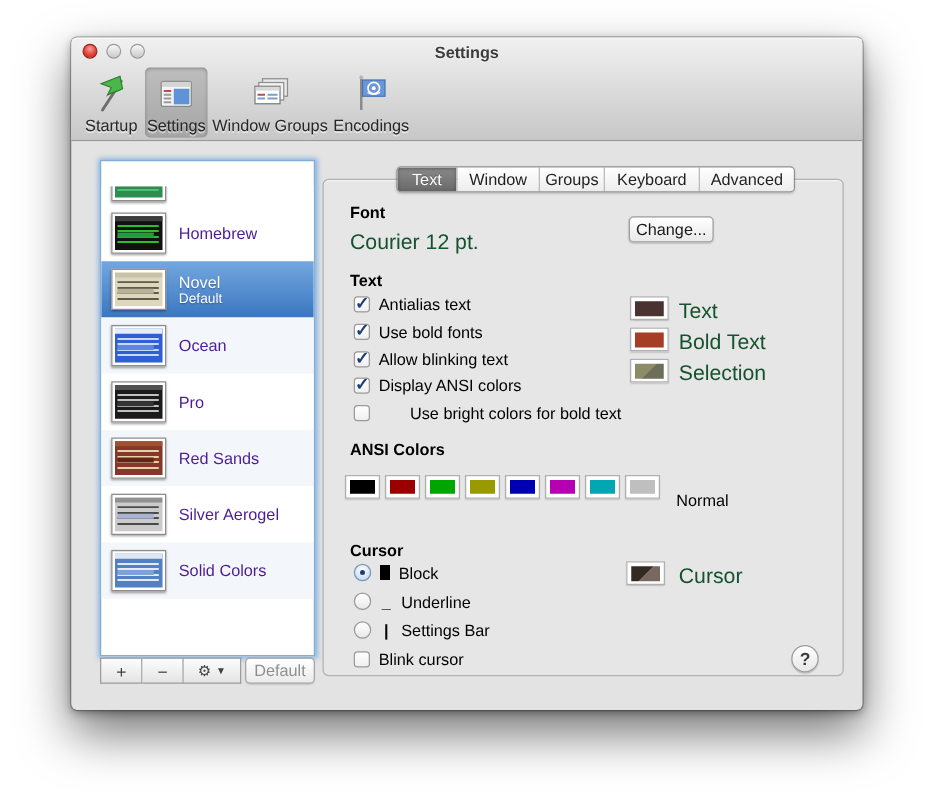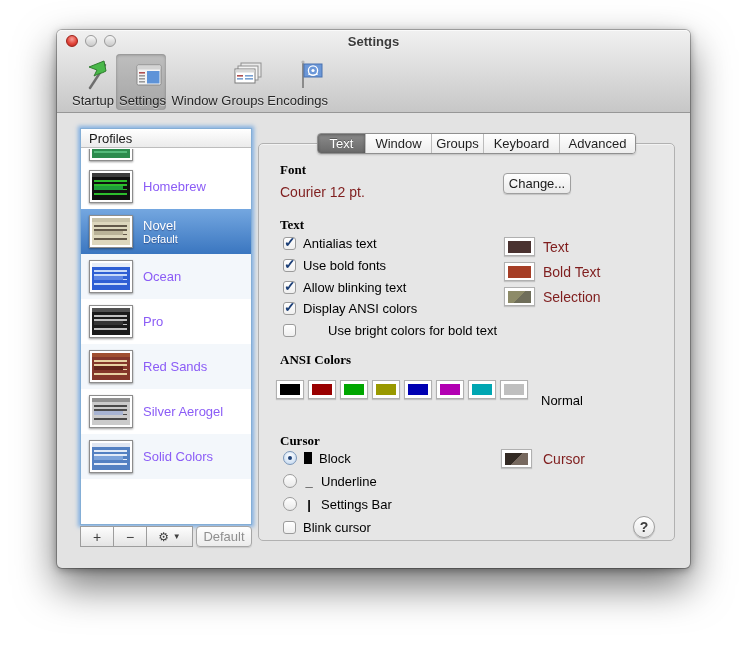--- a/index.html
+++ b/index.html
@@ -12,35 +12,35 @@
     background:linear-gradient(#f1f1f1,#c7c7c7);border-bottom:1px solid #979797;
     box-shadow:inset 0 1px 0 rgba(255,255,255,.65);}
   .titlebar{position:absolute;left:0;top:0;right:0;height:22px;text-align:center;
     font-size:13px;font-weight:bold;color:#3c3c3c;line-height:23px;text-shadow:0 1px 0 rgba(255,255,255,.6);}
   .lights{position:absolute;left:9px;top:5px;display:flex;gap:7px;}
   .light{width:12px;height:12px;border-radius:50%;}
   .light.red{background:radial-gradient(circle at 50% 32%,#f7a09a,#e2453a 55%,#b3271f);border:1px solid #9c2018;}
   .light.grey{background:linear-gradient(#f8f8f8,#c9c9c9);border:1px solid #9a9a9a;}
   .toolbar{position:absolute;left:6px;top:24px;height:57px;display:flex;}
   .tb-item{position:absolute;top:0;height:56px;border-radius:4px;display:flex;flex-direction:column;
-    align-items:flex-end;justify-content:flex-end;padding-bottom:2px;cursor:default;}
+    align-items:center;justify-content:flex-end;padding-bottom:2px;cursor:default;}
   .tb-item.selected{background:rgba(0,0,0,.17);box-shadow:inset 0 1px 3px rgba(0,0,0,.28);}
   .tb-icon{height:36px;display:flex;align-items:center;justify-content:center;}
   .tb-label{font-size:13px;color:#262626;text-shadow:0 1px 0 rgba(255,255,255,.5);white-space:nowrap;}
   
   .sidebar{position:absolute;left:23px;top:98px;width:172px;height:397px;background:#fff;
     border:1px solid #84aed6;box-shadow:0 0 4px 2px rgba(100,160,225,.75);}
   .sb-header{height:19px;background:linear-gradient(#ffffff,#ebebeb);border-bottom:1px solid #bdbdbd;
     font-size:13px;color:#161616;padding-left:8px;line-height:19px;}
   .sb-list{position:absolute;left:0;top:20px;right:0;bottom:0;overflow:hidden;}
   .p-row{display:flex;align-items:center;gap:10px;padding-left:8px;height:45px;background:#fff;position:relative;}
   .p-row.alt{background:#f3f7fb;}
   .p-row.selected{background:linear-gradient(#74a7e0,#3a76c0);}
   .p-row.partial{height:15px;overflow:hidden;align-items:flex-start;}
-  .p-name{font-size:13px;color:#8b5cf6;line-height:15px;}
+  .p-name{font-size:13px;color:#4c1d95;line-height:15px;}
   .p-sub{font-size:11px;line-height:13px;}
   .p-row.selected .p-name,.p-row.selected .p-sub{color:#fff;text-shadow:0 1px 1px rgba(0,0,60,.35);}
   .thumb{flex:none;width:44px;height:33px;background:#fff;border:1px solid #8d8d8d;padding:2px;
     box-shadow:0 1px 2px rgba(0,0,0,.4);position:relative;}
   .t-screen{position:absolute;left:2px;top:2px;right:2px;bottom:2px;overflow:hidden;}
   .t-tb{position:absolute;left:0;top:0;right:0;height:4px;}
   .t-lines{position:absolute;left:2px;right:3px;top:7px;bottom:3px;
     background:repeating-linear-gradient(to bottom,var(--line) 0 1.6px,transparent 1.6px 4.4px);opacity:.95;}
   .t-band{position:absolute;left:2px;right:7px;top:13px;height:3.5px;background:var(--band);}
   .partial .thumb{margin-top:-21px;}
@@ -56,22 +56,22 @@
   .groupbox{position:absolute;left:201px;top:113px;width:417px;height:398px;border:1px solid #b1b1b1;
     border-radius:5px;background:#e6e6e6;box-shadow:inset 0 1px 0 rgba(255,255,255,.5);}
   .tabs{position:absolute;left:260px;top:103px;height:21px;display:flex;border:1px solid #8f8f8f;
     border-radius:4px;overflow:hidden;box-shadow:0 1px 2px rgba(0,0,0,.18);}
   .tab{height:100%;font-size:13px;color:#1f1f1f;text-align:center;line-height:19px;
     background:linear-gradient(#ffffff,#ededed);border-left:1px solid #bcbcbc;cursor:default;}
   .tab:first-child{border-left:none;}
   .tab.selected{background:linear-gradient(#8b8b8b,#696969);color:#fff;
     box-shadow:inset 0 1px 3px rgba(0,0,0,.35);text-shadow:0 -1px 0 rgba(0,0,0,.3);}
   
-  .h{position:absolute;font-size:13px;font-weight:bold;color:#000;font-family:Liberation Serif, serif;}
-  .txt{position:absolute;font-size:14px;color:#7f1d1d;}
+  .h{position:absolute;font-size:13px;font-weight:bold;color:#000;}
+  .txt{position:absolute;font-size:17px;color:#14532d;}
   .push-btn{position:absolute;height:21px;border-radius:4px;border:1px solid #9f9f9f;
     background:linear-gradient(#ffffff,#e9e9e9);font-size:13px;color:#1a1a1a;text-align:center;
     line-height:19px;box-shadow:0 1px 1px rgba(0,0,0,.15);}
   .cb-row,.rd-row{position:absolute;display:flex;align-items:center;gap:7px;height:16px;}
   .cb{flex:none;width:13px;height:13px;border:1px solid #9b9b9b;border-radius:3px;
     background:linear-gradient(#ffffff,#efefef);position:relative;box-shadow:inset 0 1px 1px rgba(255,255,255,.8);}
   .cb .mark{position:absolute;left:0px;top:-4px;font-size:14px;font-weight:bold;color:#1c3f77;}
   .rd{flex:none;width:14px;height:14px;border:1px solid #9b9b9b;border-radius:50%;
     background:linear-gradient(#ffffff,#e9e9e9);position:relative;}
   .rd.on{background:radial-gradient(circle at 50% 35%,#ffffff,#cfe0f3 70%,#b7cfeb);border:1px solid #7a96b8;}
@@ -152,21 +152,20 @@
                 <circle cx="19" cy="12.5" r="1.6" fill="#ffffff"></circle>
                 <path d="M14 16 Q19 19 24 16" stroke="#ffffff" stroke-width="1" fill="none"></path>
               </svg>
             </div>
             <div class="tb-label">Encodings</div>
           </div>
         </div>
     </div>
 
     <div class="sidebar">
-      <div class="sb-header">Profiles</div>
       <div class="sb-list" id="profiles-list">
           <div class="p-row partial">
             <div class="thumb">
               <div class="t-screen" style="background:#2d8c4e;--line:#57bd7d;--band:#1f9e46">
                 <div class="t-lines"></div>
               </div>
             </div>
           </div>
           <div class="p-row">
             <div class="thumb">

